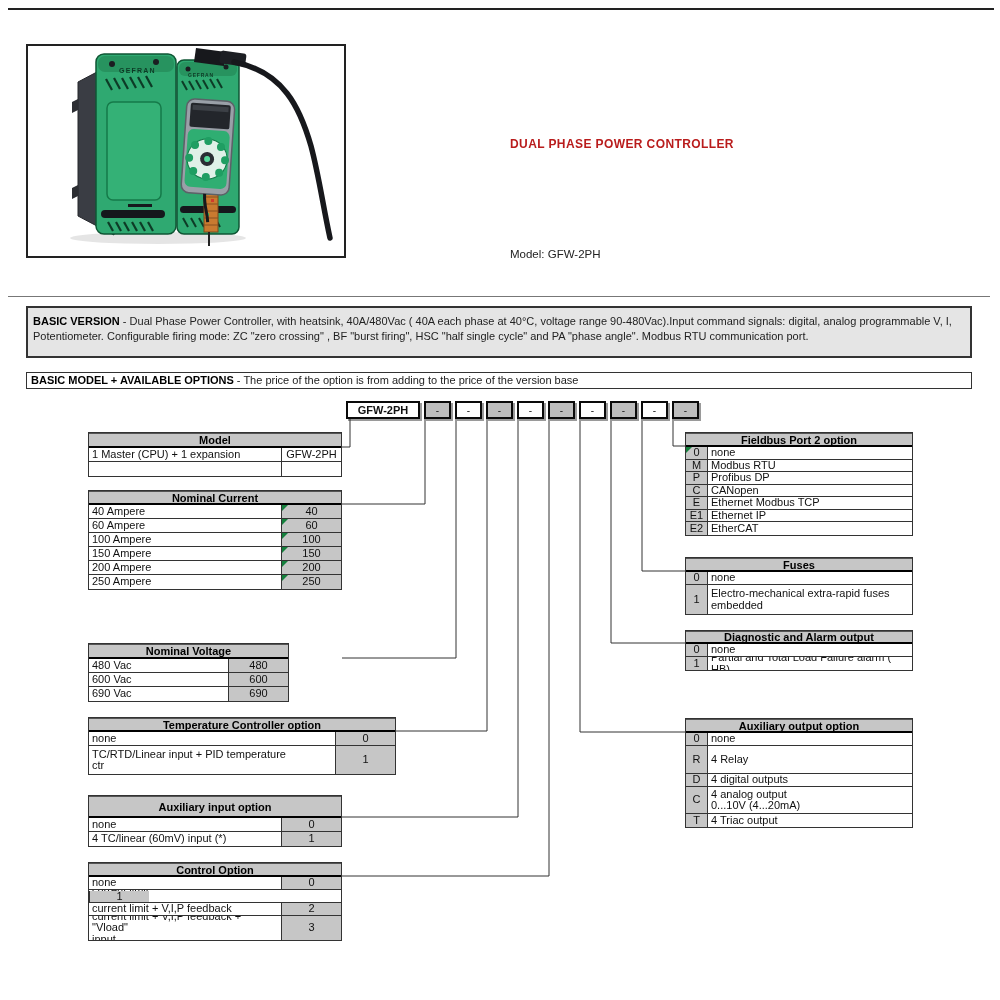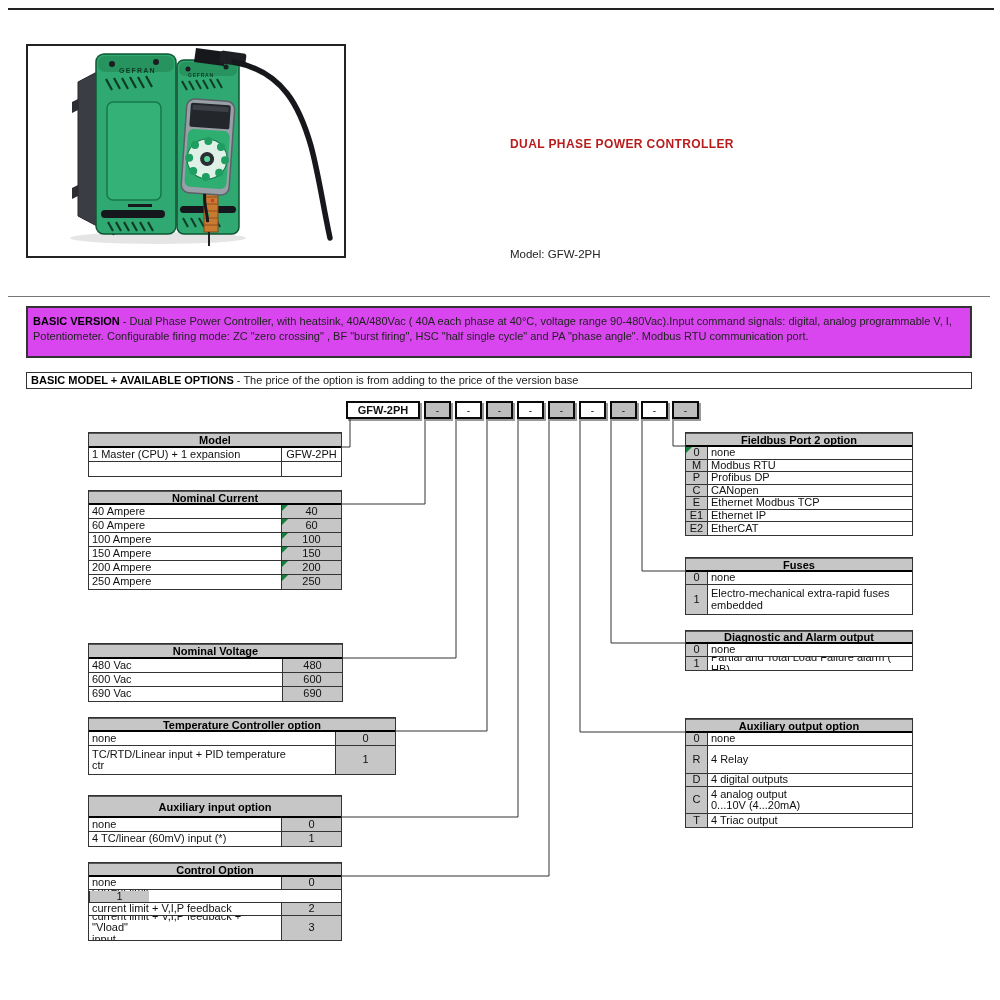--- a/index.html
+++ b/index.html
@@ -12,21 +12,21 @@
   .mid-rule { left:8px; top:296px; width:982px; height:1px; background:#777; }
 
   .photo-frame { position:absolute; left:26px; top:44px; width:320px; height:214px;
                  border:2px solid #222; background:#fff; }
 
   .doc-title { position:absolute; left:510px; top:137px; font-size:12px; font-weight:bold;
                letter-spacing:.4px; color:#b91c1c; }
   .model-line { position:absolute; left:510px; top:248px; font-size:11.5px; color:#222; }
 
   .bv-box { position:absolute; left:26px; top:306px; width:946px; height:52px;
-            border:2px solid #333; background:#d946ef; padding:6px 5px 0 5px;
+            border:2px solid #333; background:#e5e5e5; padding:6px 5px 0 5px;
             font-size:11px; line-height:15px; color:#222; }
   .bm-box { position:absolute; left:26px; top:372px; width:946px; height:17px;
             border:1.5px solid #333; background:#fff; padding:1px 0 0 4px;
             font-size:11px; line-height:13px; color:#222; }
   .bv-box b, .bm-box b { color:#000; }
 
   .base-code { position:absolute; left:346px; top:401px; width:74px; height:18px;
                border:2px solid #0a0a0a; background:#fff; font-weight:bold; font-size:11px;
                display:flex; align-items:center; justify-content:center;
                box-shadow:2px 2px 0 #9a9a9a; }
@@ -233,21 +233,21 @@
         </div>
         <div class="tbl-row" style="height: 14px;">
           <div class="cell lab">200 Ampere</div>
           <div class="cell val" style="width: 60px;">200<span class="mark"></span></div>
         </div>
         <div class="tbl-row" style="height: 14px; gap: 36px;">
           <div class="cell lab">250 Ampere</div>
           <div class="cell val" style="width: 60px;">250<span class="mark"></span></div>
         </div>
       </div>
-      <div class="tbl" style="left: 88px; top: 643px; width: 255px;">
+      <div class="tbl" style="left: 88px; top: 643px; width: 201px;">
         <div class="tbl-head" style="height: 15px;">Nominal Voltage</div>
         <div class="tbl-row" style="height: 14px;">
           <div class="cell lab">480 Vac</div>
           <div class="cell val" style="width: 60px;">480</div>
         </div>
         <div class="tbl-row" style="height: 14px;">
           <div class="cell lab">600 Vac</div>
           <div class="cell val" style="width: 60px;">600</div>
         </div>
         <div class="tbl-row" style="height: 14px;">

